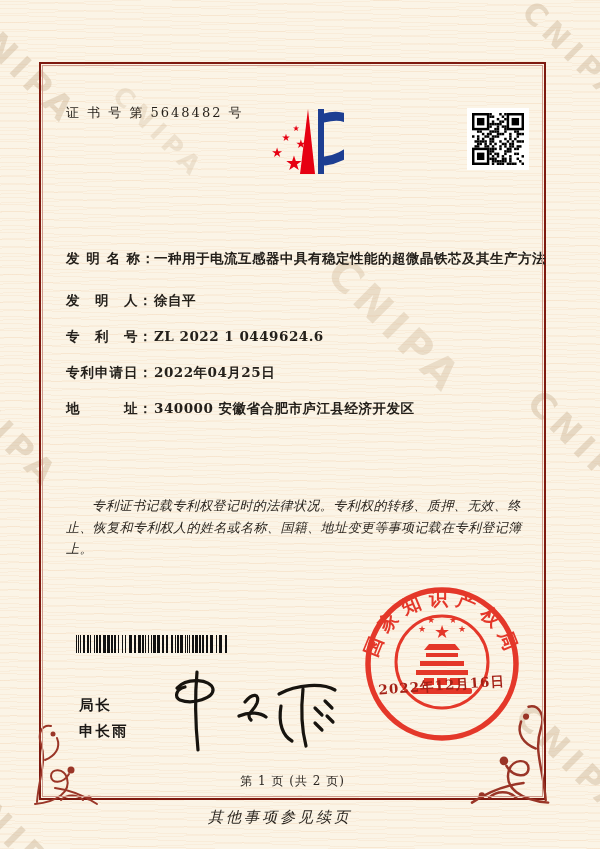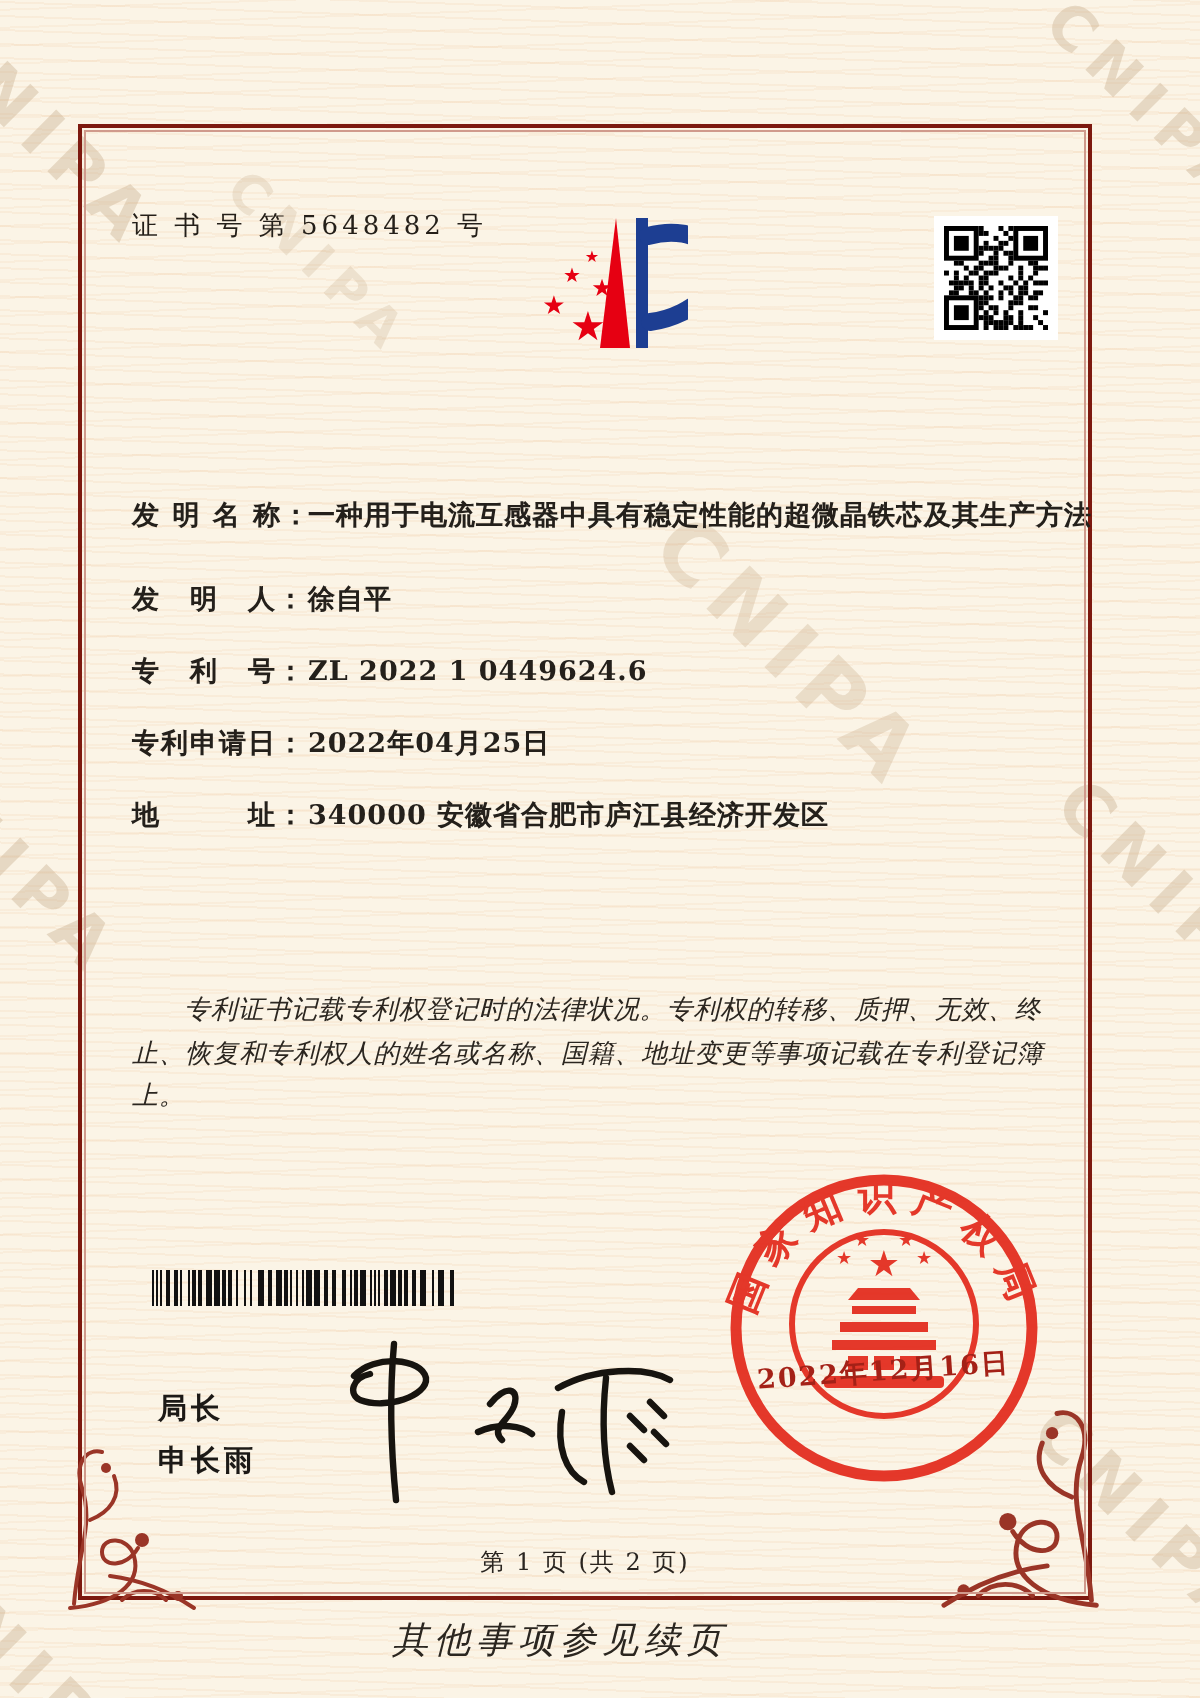--- a/index.html
+++ b/index.html
@@ -58,21 +58,21 @@
     font-size:14.5px;font-weight:bold;color:#1c1916;line-height:26px;letter-spacing:2px;
   }
   .signature{position:absolute;left:116px;top:600px;}
   .seal{position:absolute;left:360px;top:582px;width:164px;height:164px;}
   .page-num{
     position:absolute;left:0;top:709px;width:100%;text-align:center;
     font-size:12px;letter-spacing:1px;color:#2a2520;
   }
   .cont-note{
     position:absolute;left:50px;top:808px;width:460px;text-align:center;
-    font-size:18px;font-style:italic;letter-spacing:3px;color:#2b2620;
+    font-size:15px;font-style:italic;letter-spacing:3px;color:#2b2620;
   }
   .flourish{position:absolute;pointer-events:none;}
   .fl-bl{left:-14px;bottom:-12px;}
   .fl-br{right:-14px;bottom:-12px;transform:scaleX(-1);}
 </style>
 </head>
 <body>
 
 <span class="wm" style="left:-16px;top:2px;font-size:34px;">CNIPA</span>
 <span class="wm" style="left:128px;top:80px;font-size:26px;color:rgba(201,176,143,.28);">CNIPA</span>

